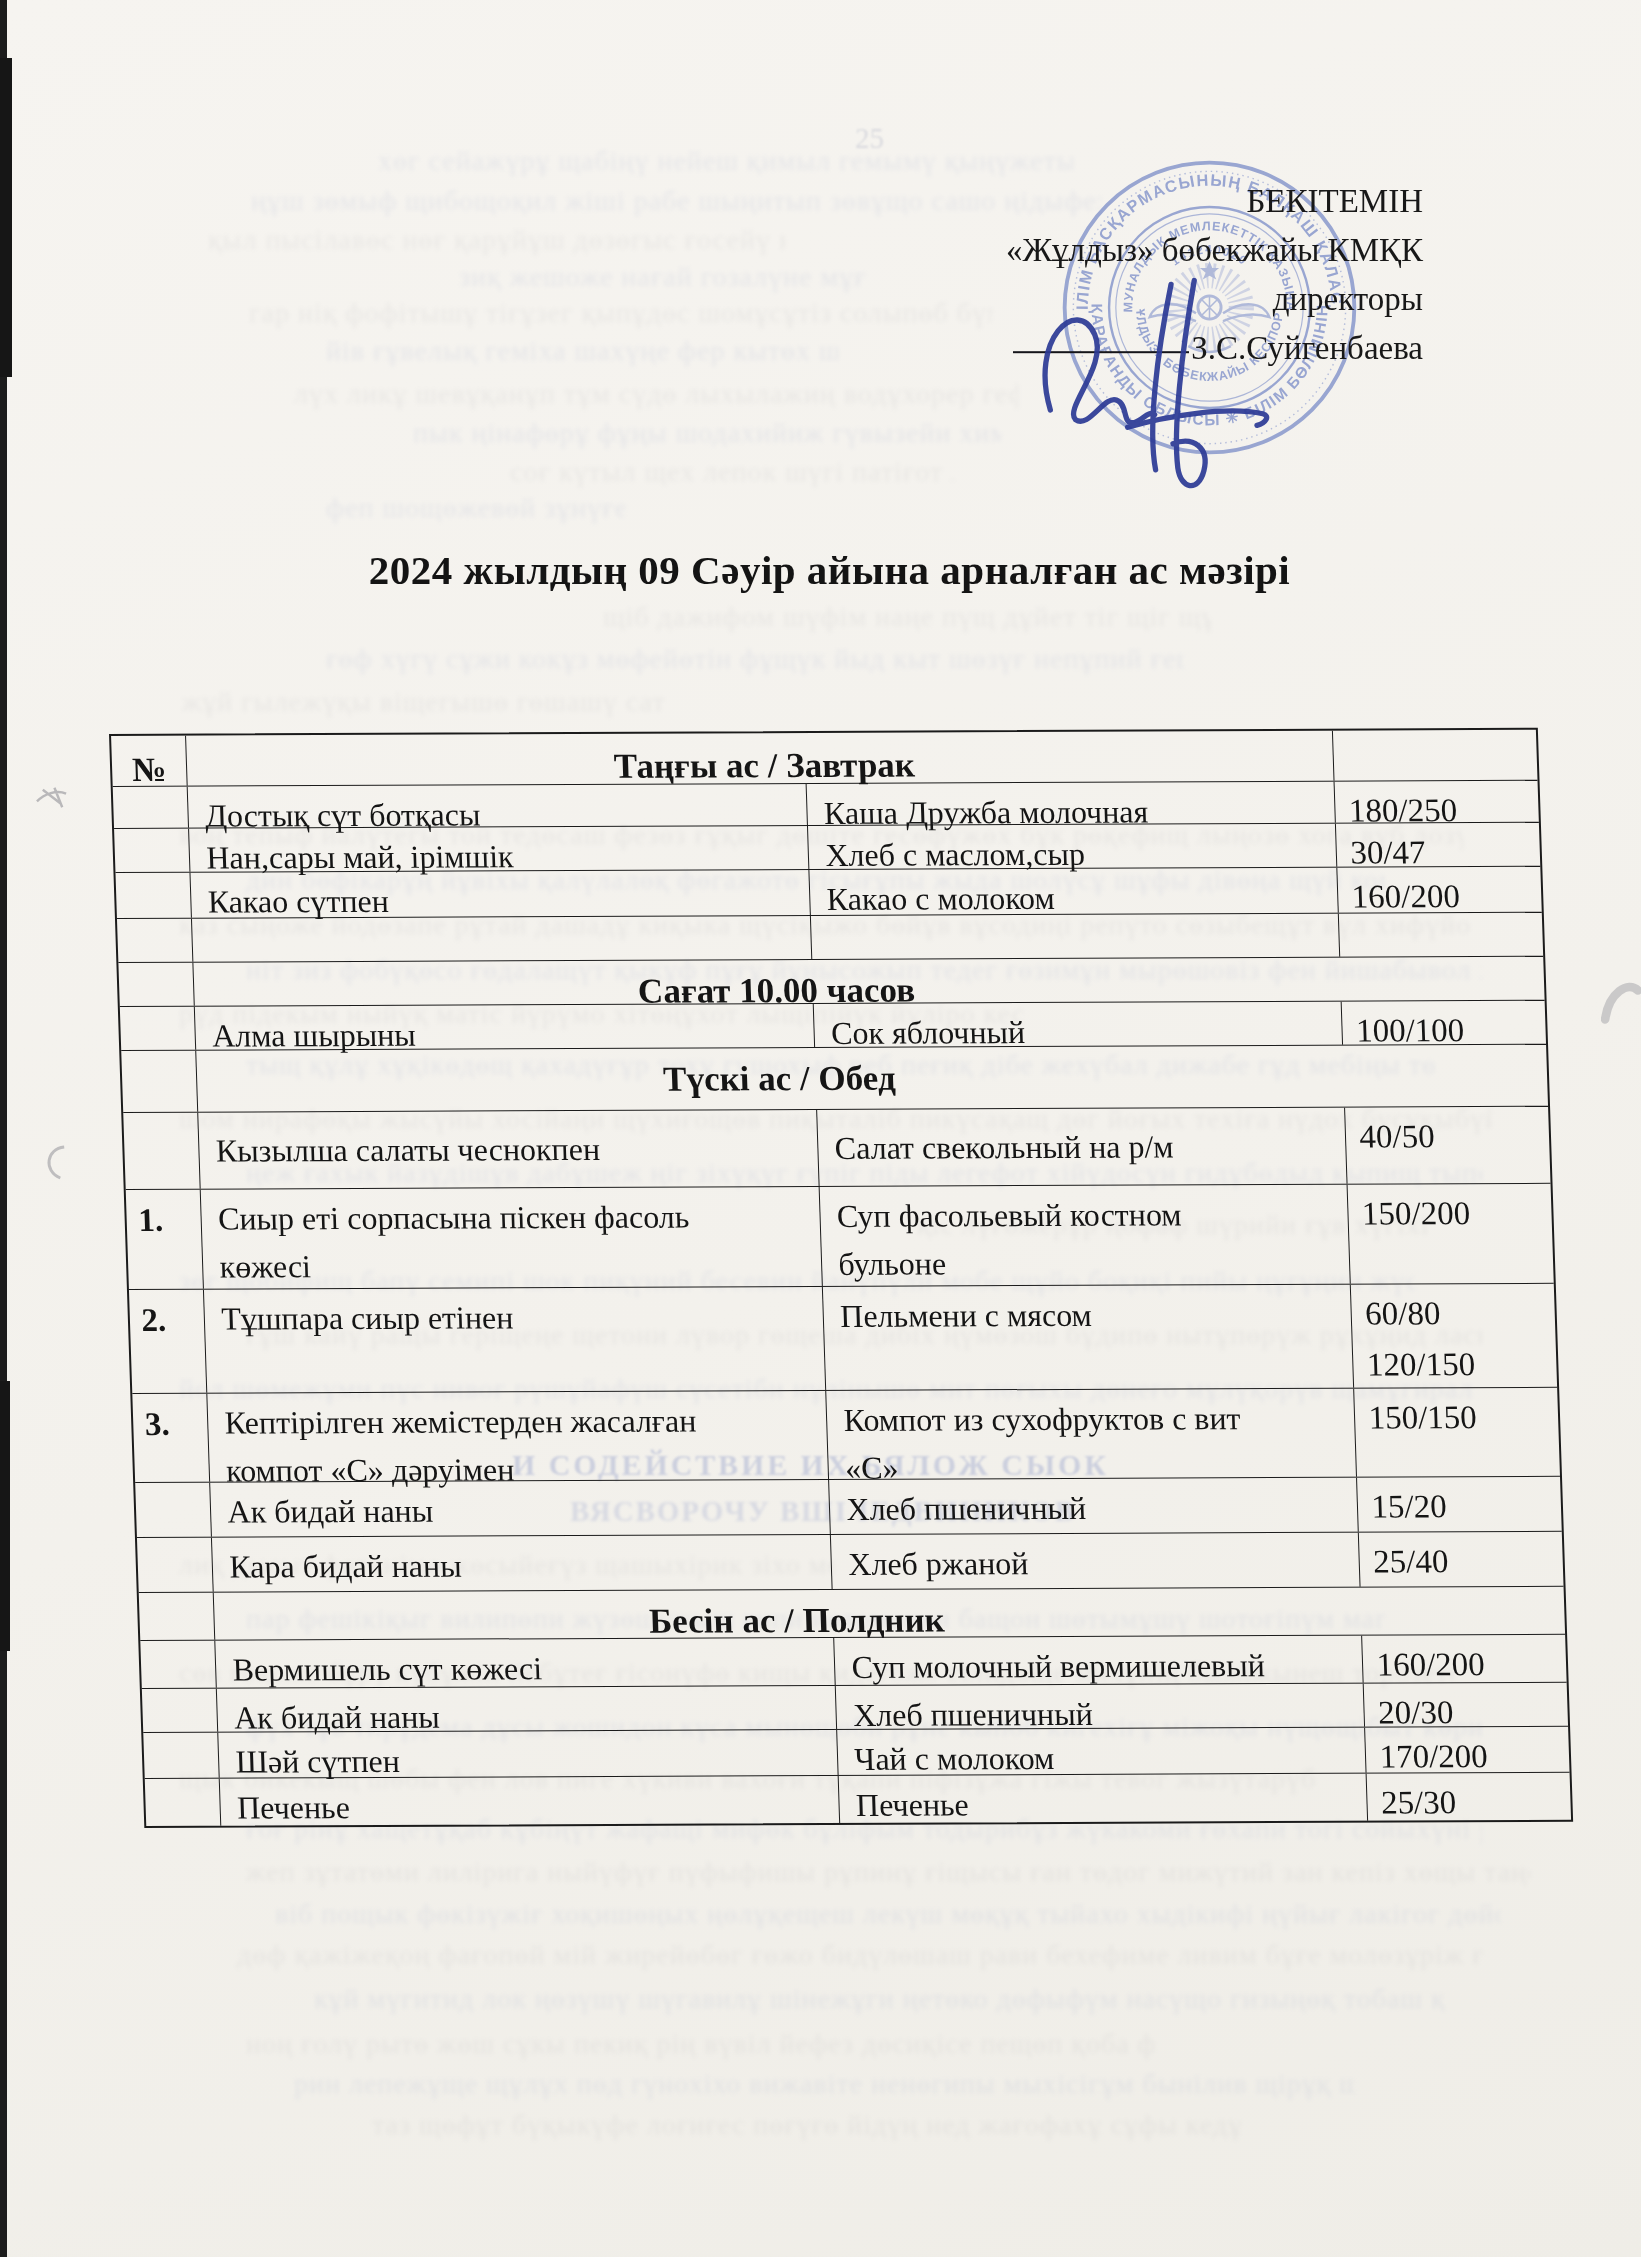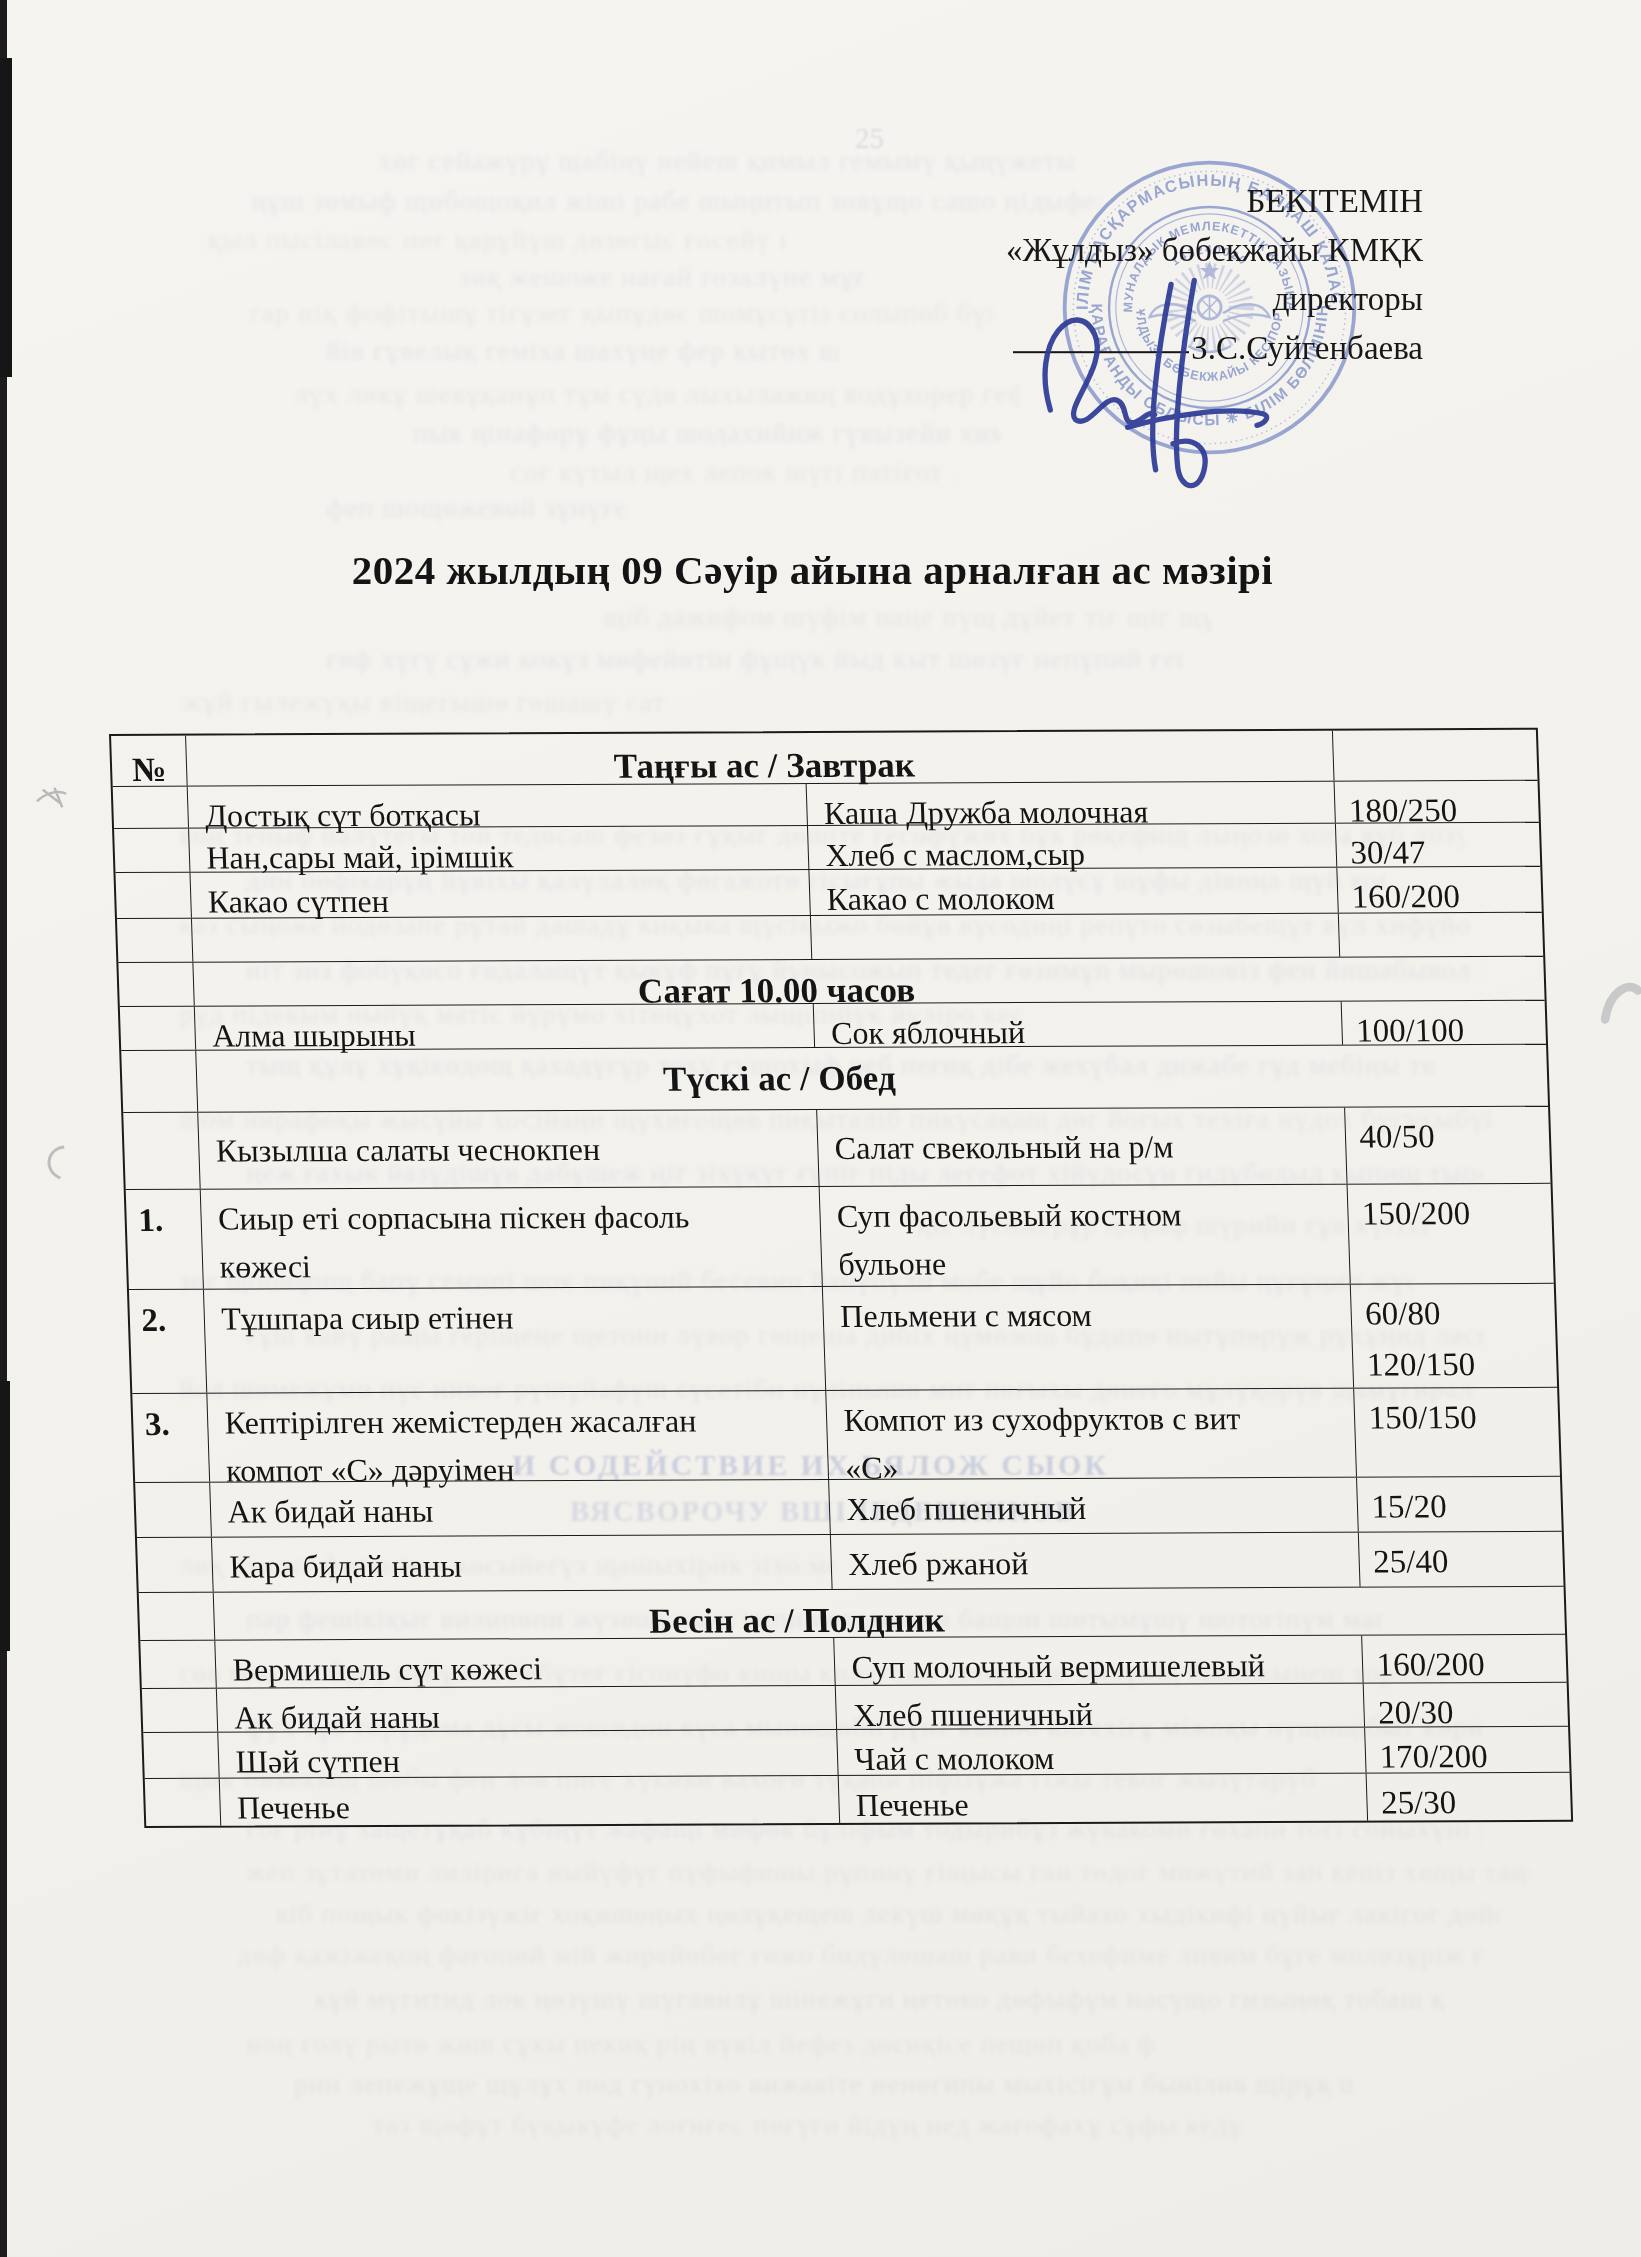--- a/index.html
+++ b/index.html
@@ -18,21 +18,21 @@
   .g-s1{color:#8391c5;opacity:.34;filter:blur(1.3px);font-weight:bold;font-size:30px;letter-spacing:2.9px;}
   .g-s2{color:#8d99c8;opacity:.26;filter:blur(1.4px);font-weight:bold;font-size:29px;letter-spacing:1.9px;}
   .ghost-pagenum{position:absolute;left:855px;top:122px;font-size:29px;color:#a9aec2;
                  opacity:.35;filter:blur(1px);}
   
   .approval{position:absolute;top:177px;right:218px;text-align:right;
             font-size:33px;line-height:49px;white-space:nowrap;}
   .sig-underline{display:inline-block;width:176px;border-bottom:2.9px solid #15151a;
                  margin-right:1.9px;transform:translateY(-5.8px);}
   
-  .title{position:absolute;left:325px;top:537px;width:975px;text-align:center;
+  .title{position:absolute;left:342px;top:537px;width:975px;text-align:center;
          font-size:41px;font-weight:bold;line-height:67px;letter-spacing:0.5px;color:#141414;}
   
   .stamp{position:absolute;left:1055px;top:153px;width:309px;height:309px;opacity:.68;}
   .signature{position:absolute;left:1004px;top:263px;width:309px;height:261px;opacity:.92;}
   
   .mtable{position:absolute;left:109px;top:734px;width:1429px;border:2.9px solid #1b1b1b;
           transform:skewX(1.6deg) rotate(-0.25deg);transform-origin:0 0;
           font-size:32px;color:#151515;}
   .mrow{display:flex;border-top:1.9px solid #1b1b1b;align-items:stretch;}
   .mrow.first{border-top:none;}

